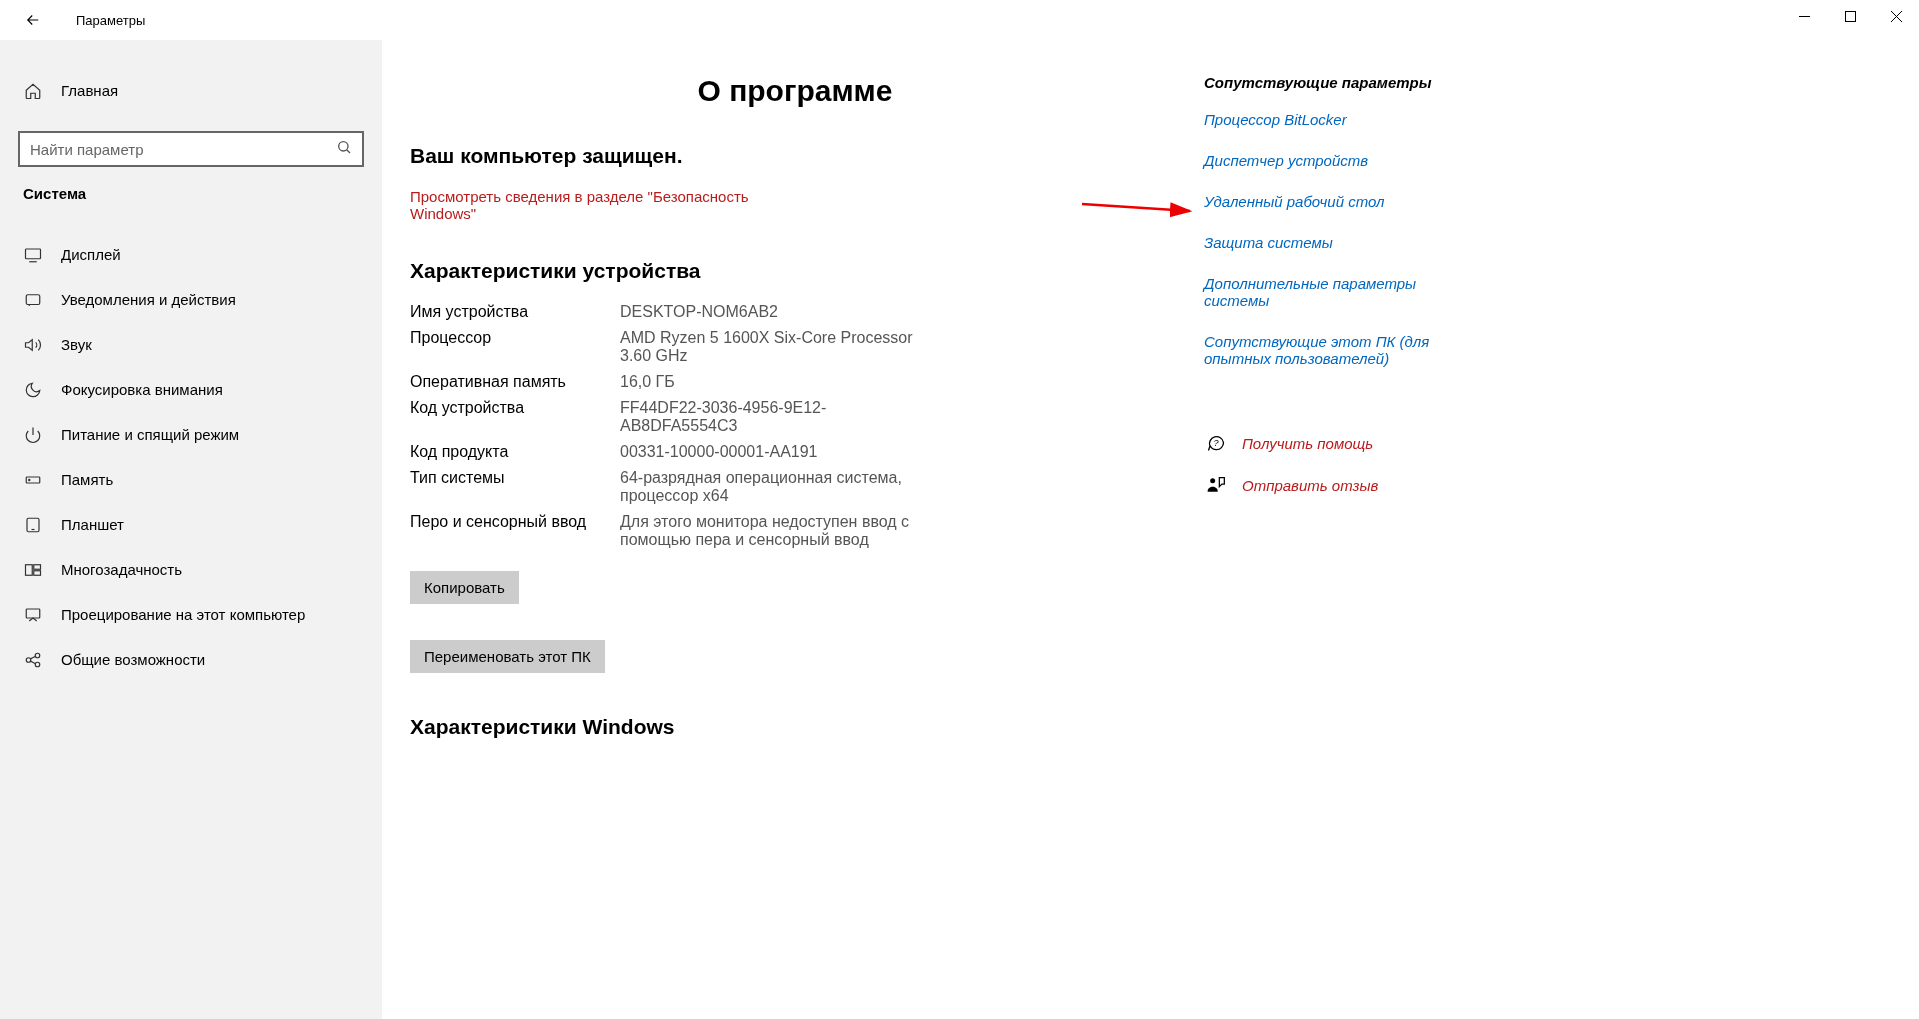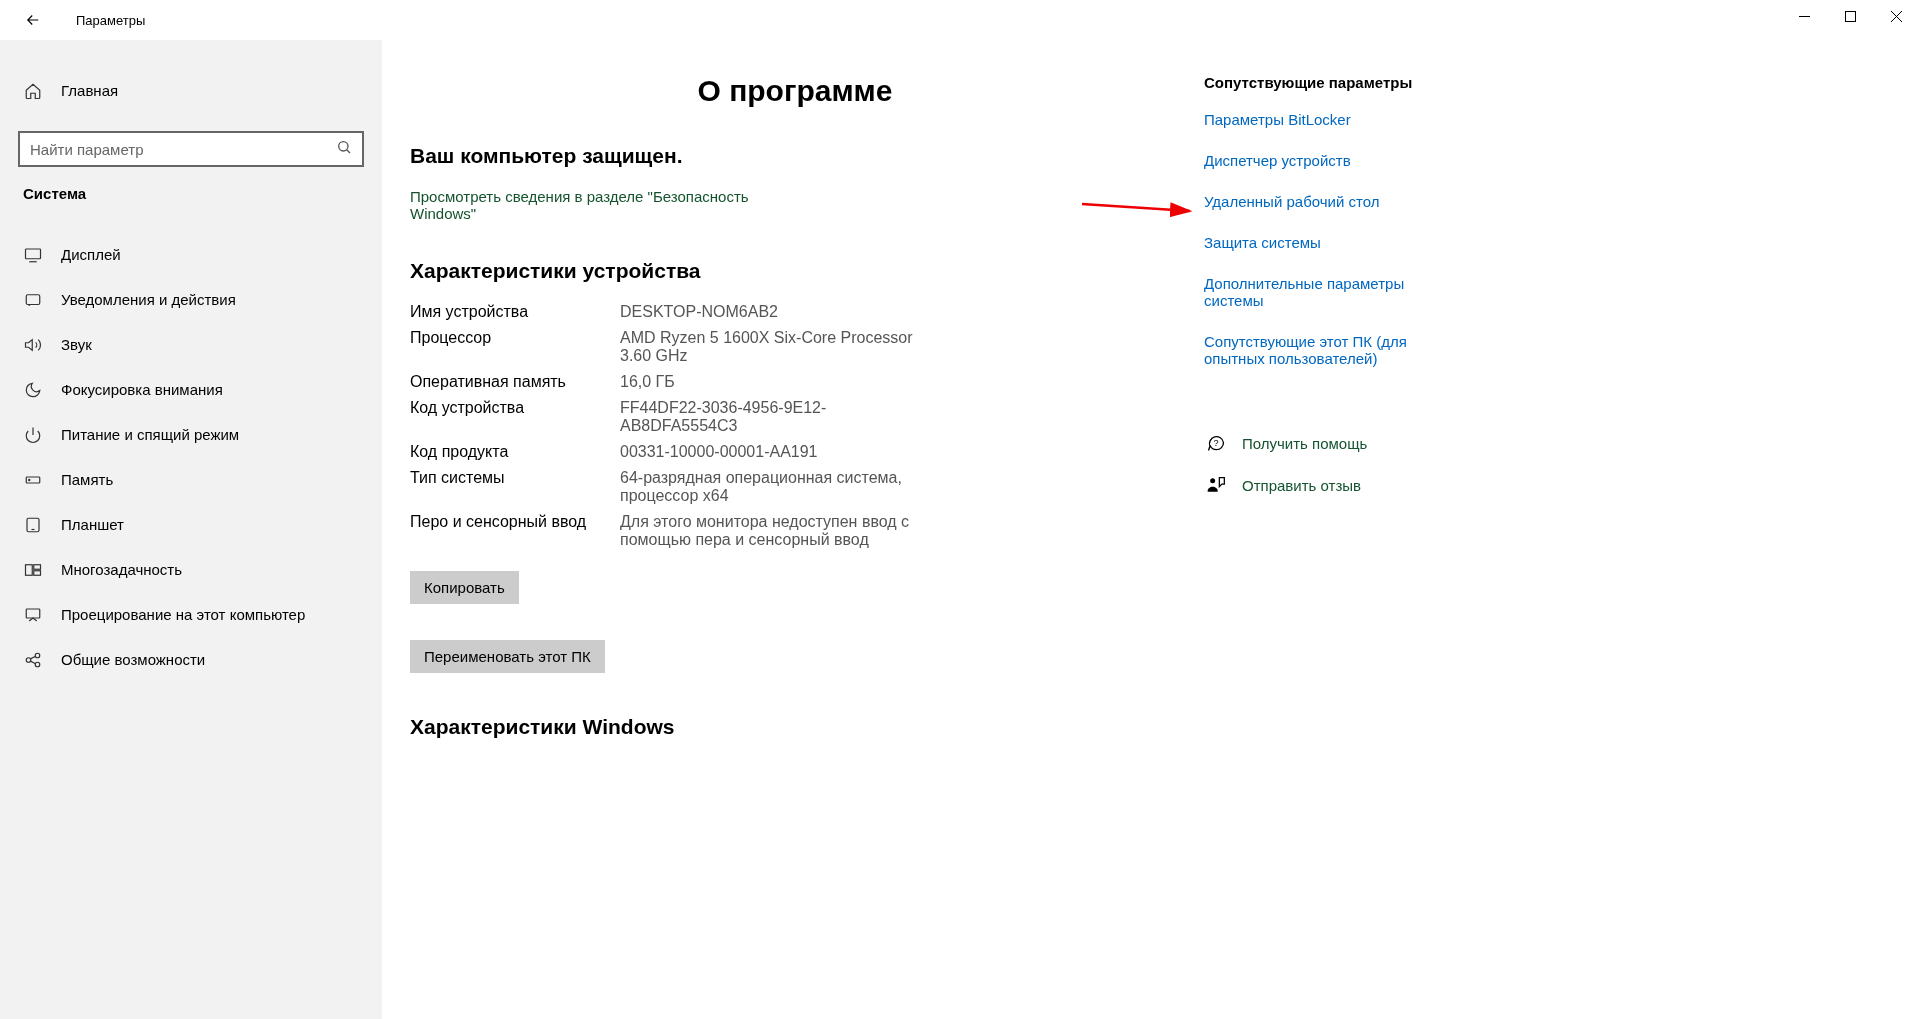--- a/index.html
+++ b/index.html
@@ -27,30 +27,30 @@
 .search-icon { color: #555; }
 
 .section-title { font-weight: 600; font-size: 15px; padding-left: 23px; margin-bottom: 30px; }
 
 .sb-list { margin-top: 10px; }
 
 .content { flex: 1; display: flex; padding: 34px 0 0 28px; overflow-y: auto; }
 .main-col { width: 770px; }
 .page-title { font-size: 30px; font-weight: 600; margin-bottom: 36px; text-align: center; }
 .sub-title { font-size: 21px; font-weight: 600; margin-bottom: 20px; }
-.link { color: #14532d; font-size: 15px; cursor: pointer; display: inline-block; }
+.link { color: #b91c1c; font-size: 15px; cursor: pointer; display: inline-block; }
 .spacer-sm { height: 36px; }
 
 .spec-row { display: flex; margin-bottom: 8px; font-size: 16px; }
 .spec-key { width: 210px; color: #000; }
 .spec-val { color: #555; max-width: 310px; }
 
 .btn { background: #ccc; border: none; padding: 8px 14px; font-size: 15px; cursor: pointer; margin-top: 14px; display: inline-block; }
 
-.right-col { margin-left: 24px; padding-right: 40px; }
+.right-col { margin-left: 24px; padding-right: 40px; font-style: italic; }
 .rc-head { font-size: 15px; font-weight: 600; margin-bottom: 20px; }
 .rc-link { color: #0067c0; font-size: 15px; cursor: pointer; margin-bottom: 24px; display: block; max-width: 250px; }
 .rc-icon-row { display: flex; align-items: center; margin-bottom: 18px; }
 .rc-icon-row .ic { width: 24px; height: 24px; margin-right: 14px; display: flex; align-items: center; justify-content: center; }
 .rc-icon-row .link { font-size: 15px; }
 
 .arrow-annotation { position: absolute; left: 1080px; top: 196px; pointer-events: none; }
 
 .sec2 { margin-top: 42px; }
 </style>
@@ -248,21 +248,21 @@
 
       <button class="btn">Копировать</button>
       <div style="height:22px;"></div>
       <button class="btn">Переименовать этот ПК</button>
 
       <h2 class="sub-title sec2">Характеристики Windows</h2>
     </div>
 
     <div class="right-col">
       <div class="rc-head">Сопутствующие параметры</div>
-      <a class="rc-link">Параметры BitLocker</a>
+      <a class="rc-link">Процессор BitLocker</a>
       <a class="rc-link">Диспетчер устройств</a>
       <a class="rc-link">Удаленный рабочий стол</a>
       <a class="rc-link">Защита системы</a>
       <a class="rc-link">Дополнительные параметры системы</a>
       <a class="rc-link">Сопутствующие этот ПК (для опытных пользователей)</a>
 
       <div style="height:40px;"></div>
       <div class="rc-icon-row">
         <span class="ic">
           <svg width="20" height="20" viewBox="0 0 24 24" fill="none" stroke="#000" stroke-width="1.6">

